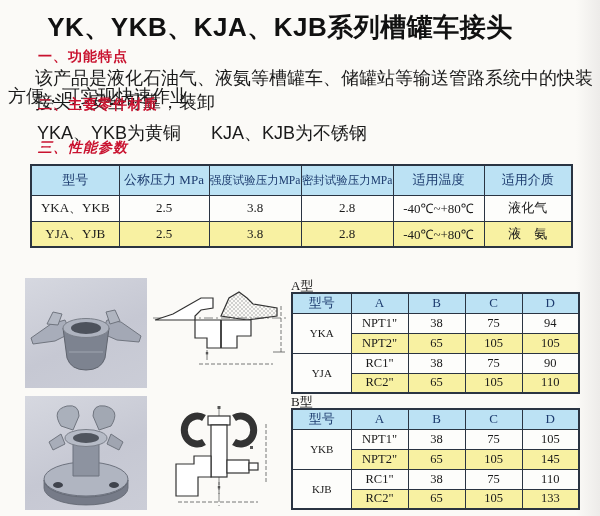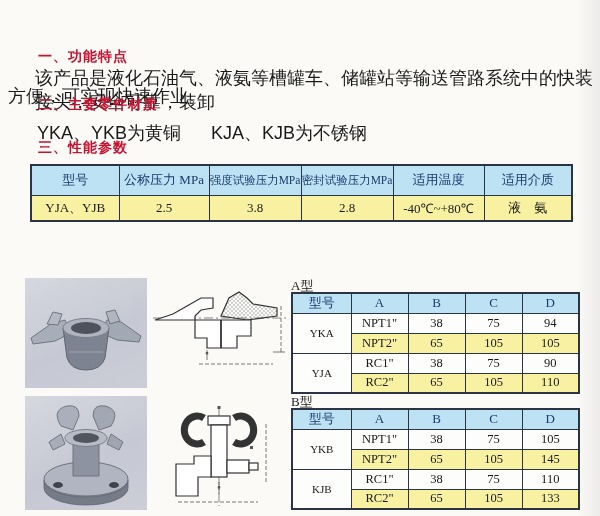--- a/index.html
+++ b/index.html
@@ -11,21 +11,21 @@
     color:#1a1a1a;
   }
   .title {
     position:absolute; top:10px; left:0; width:560px; text-align:center;
     font-size:26px; font-weight:bold; color:#111; letter-spacing:0.5px;
   }
   .sec-heading {
     position:absolute; left:38px; font-size:14px; font-weight:bold;
     color:#c9122f; letter-spacing:1px;
   }
-  .h1 { top:48px; } .h2 { top:96px;text-align:center; } .h3 { top:139px; } .h4 { top:250px; }
+  .h1 { top:48px; } .h2 { top:96px;text-align:center; } .h3 { top:139px;font-style:italic; } .h4 { top:250px; }
   .body-line { position:absolute; font-size:18px; color:#1a1a1a; }
   .p-line1 { top:66px; left:35px; }
   .p-line2 { top:84px; left:8px; }
   .materials { top:121px; left:37px; }
   .materials .gap { display:inline-block; width:30px; }
 
   
   table { border-collapse:collapse; table-layout:fixed; }
   td, th { border:1px solid #2a3442; text-align:center; vertical-align:middle; overflow:hidden; }
   .perf-table { position:absolute; top:164px; left:30px; width:541px; border:2px solid #2a3442; }
@@ -59,20 +59,21 @@
   .photo-b { top:396px; width:122px; height:114px; }
   .drawing { position:absolute; background:transparent; }
   .drawing-a { top:286px; left:151px; width:138px; height:90px; }
   .drawing-b { top:402px; left:158px; width:125px; height:110px; }
 </style>
 </head>
 <body>
 
 <div class="page">
 
+  <div class="title">YK、YKB、KJA、KJB系列槽罐车接头</div>
 
   <div class="sec-heading h1">一、功能特点</div>
   <div class="body-line p-line1">该产品是液化石油气、液氨等槽罐车、储罐站等输送管路系统中的快装接头，安全可靠，装卸</div>
   <div class="body-line p-line2">方便，可实现快速作业。</div>
 
   <div class="sec-heading h2">二、主要零件材质</div>
   <div class="body-line materials">
     <span>YKA、YKB为黄铜</span><span class="gap"></span><span>KJA、KJB为不锈钢</span>
   </div>
 
@@ -88,20 +89,28 @@
         <col style="width:88px">
       </colgroup>
     <tbody>
         <tr>
       <th>型号</th>
       <th>公称压力 MPa</th>
       <th class="small">强度试验压力MPa</th>
       <th class="small">密封试验压力MPa</th>
       <th>适用温度</th>
       <th>适用介质</th>
+    </tr>
+    <tr>
+      <td>YKA、YKB</td>
+      <td>2.5</td>
+      <td>3.8</td>
+      <td>2.8</td>
+      <td>-40℃~+80℃</td>
+      <td>液化气</td>
     </tr>
     <tr class="yellow">
       <td>YJA、YJB</td>
       <td>2.5</td>
       <td>3.8</td>
       <td>2.8</td>
       <td>-40℃~+80℃</td>
       <td>液　氨</td>
     </tr>
   </tbody>

